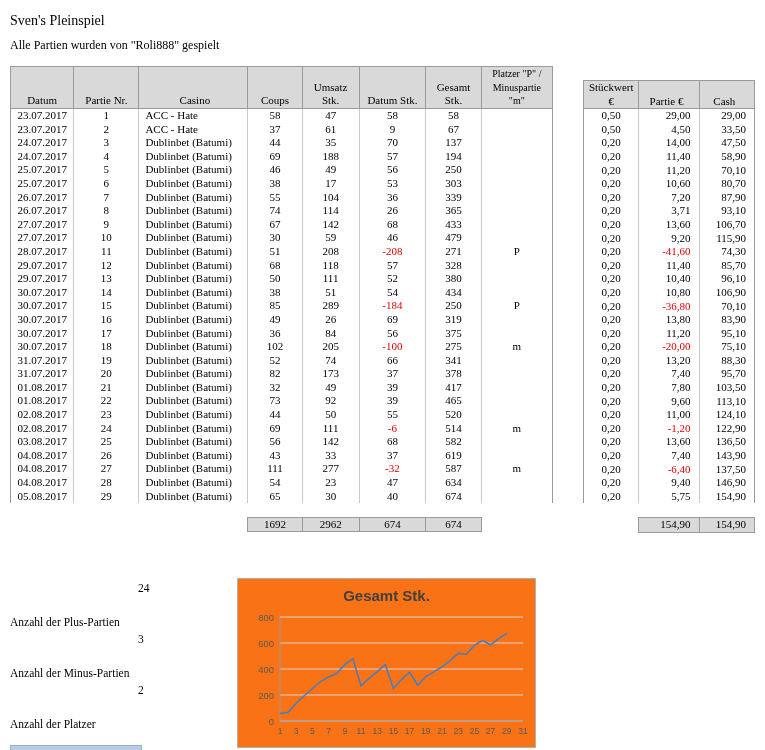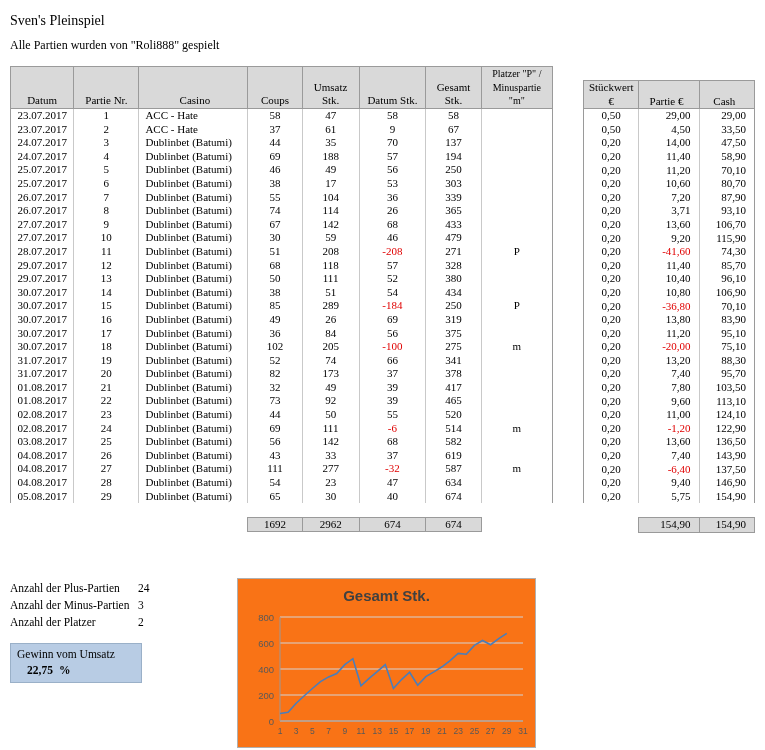--- a/index.html
+++ b/index.html
@@ -123,21 +123,21 @@
     left: 10px;
     top: 580px;
     font-family: "Liberation Serif", serif;
     font-size: 11.5px;
   }
   #stats .line {
     display: flex;
     width: 150px;
     line-height: 17px;
   }
-  #stats .line .lbl { flex: 1; white-space: nowrap; }
+  #stats .line .lbl { flex: 1; white-space: nowrap; margin-top: 34px; }
   #stats .line .val { width: 22px; text-align: left; }
   #gewinn-box {
     margin-top: 12px;
     width: 118px;
     background: #b8cce4;
     border: 1px solid #9ab0c8;
     padding: 3px 6px 4px 6px;
     line-height: 15px;
   }
   #gewinn-box .gw-val {

